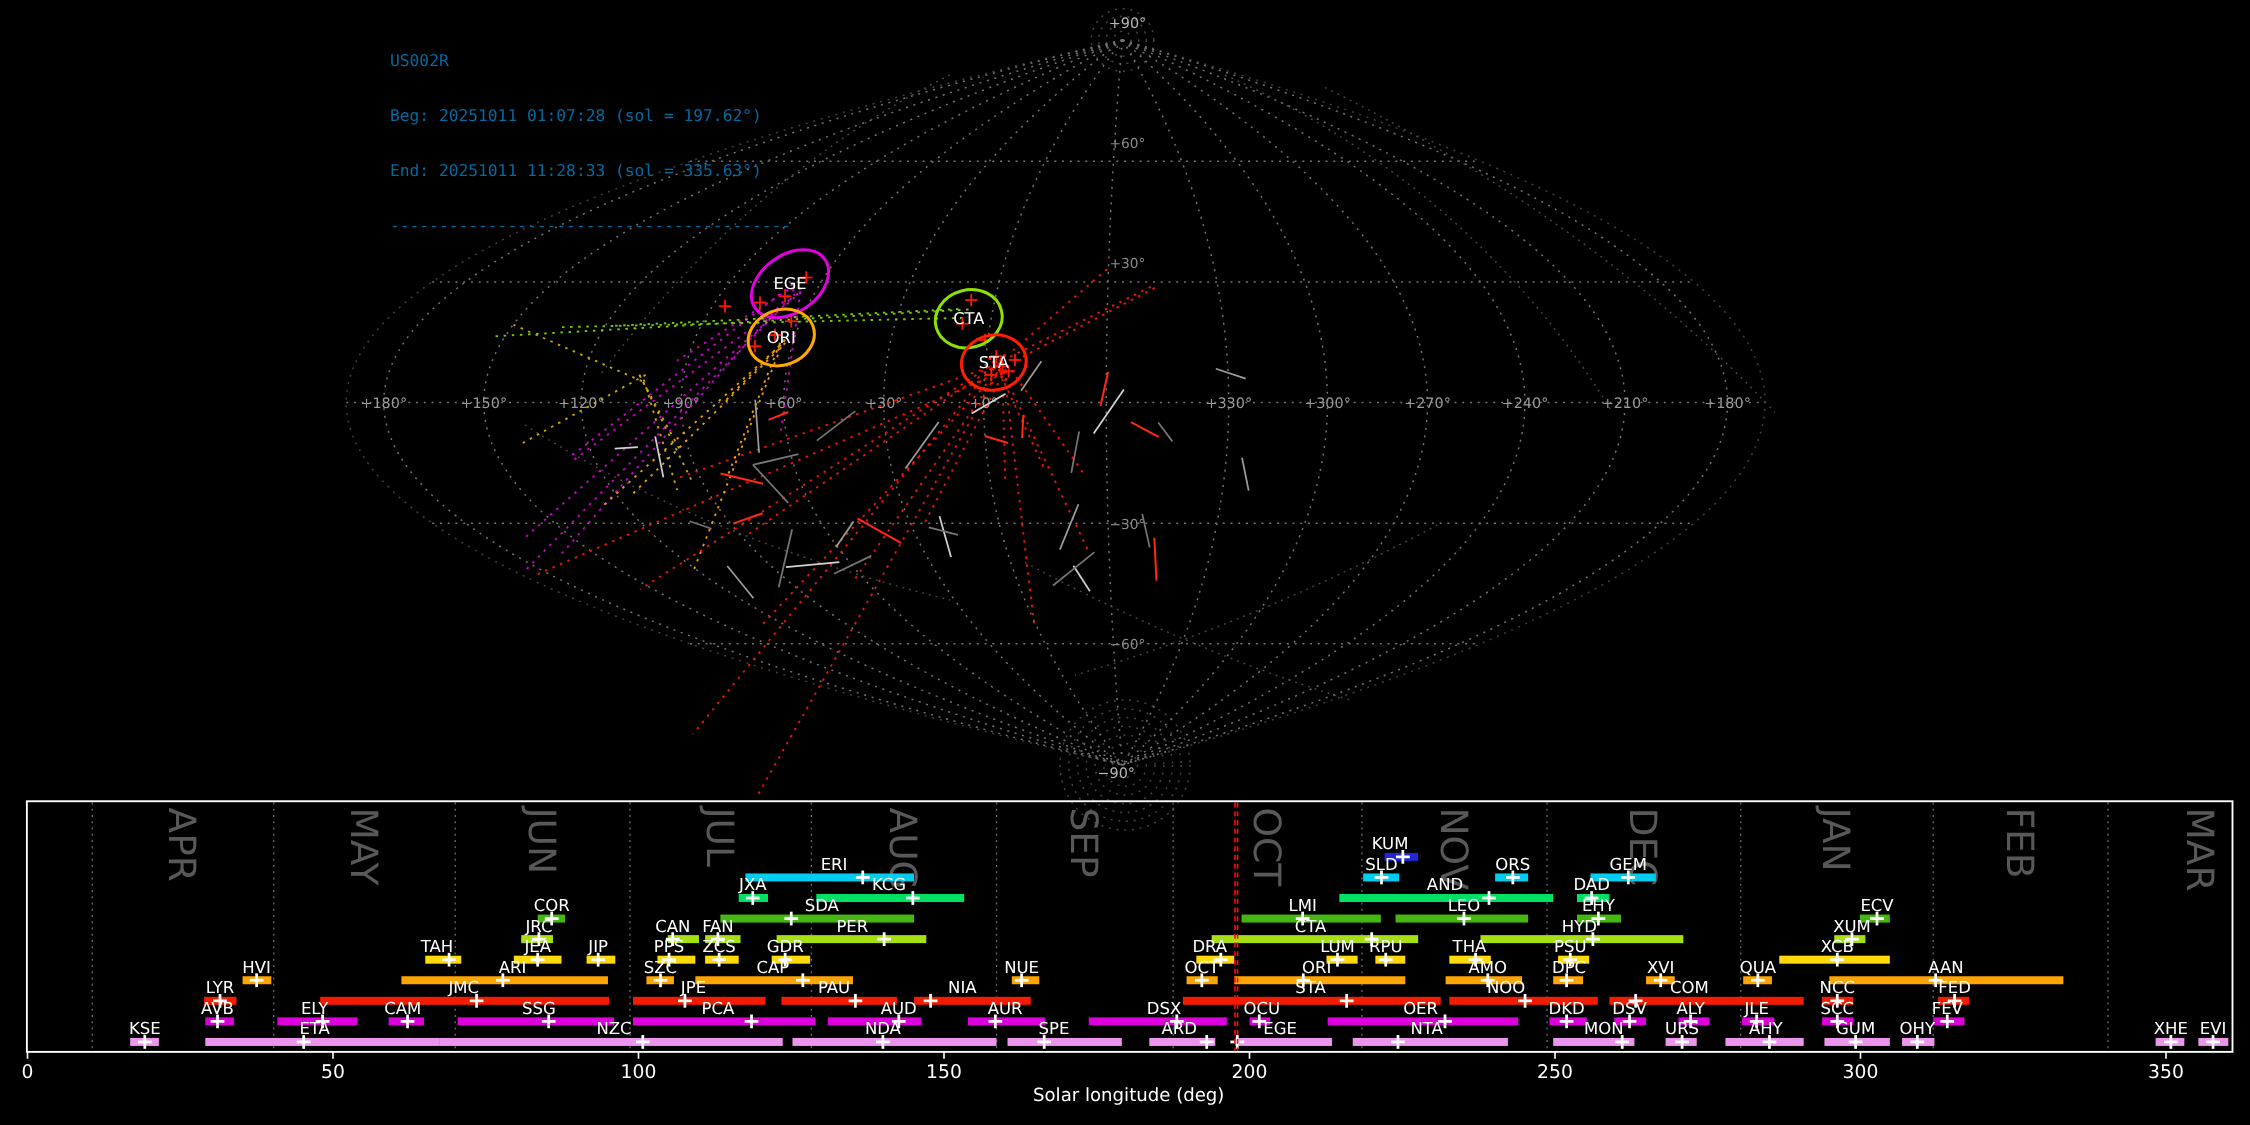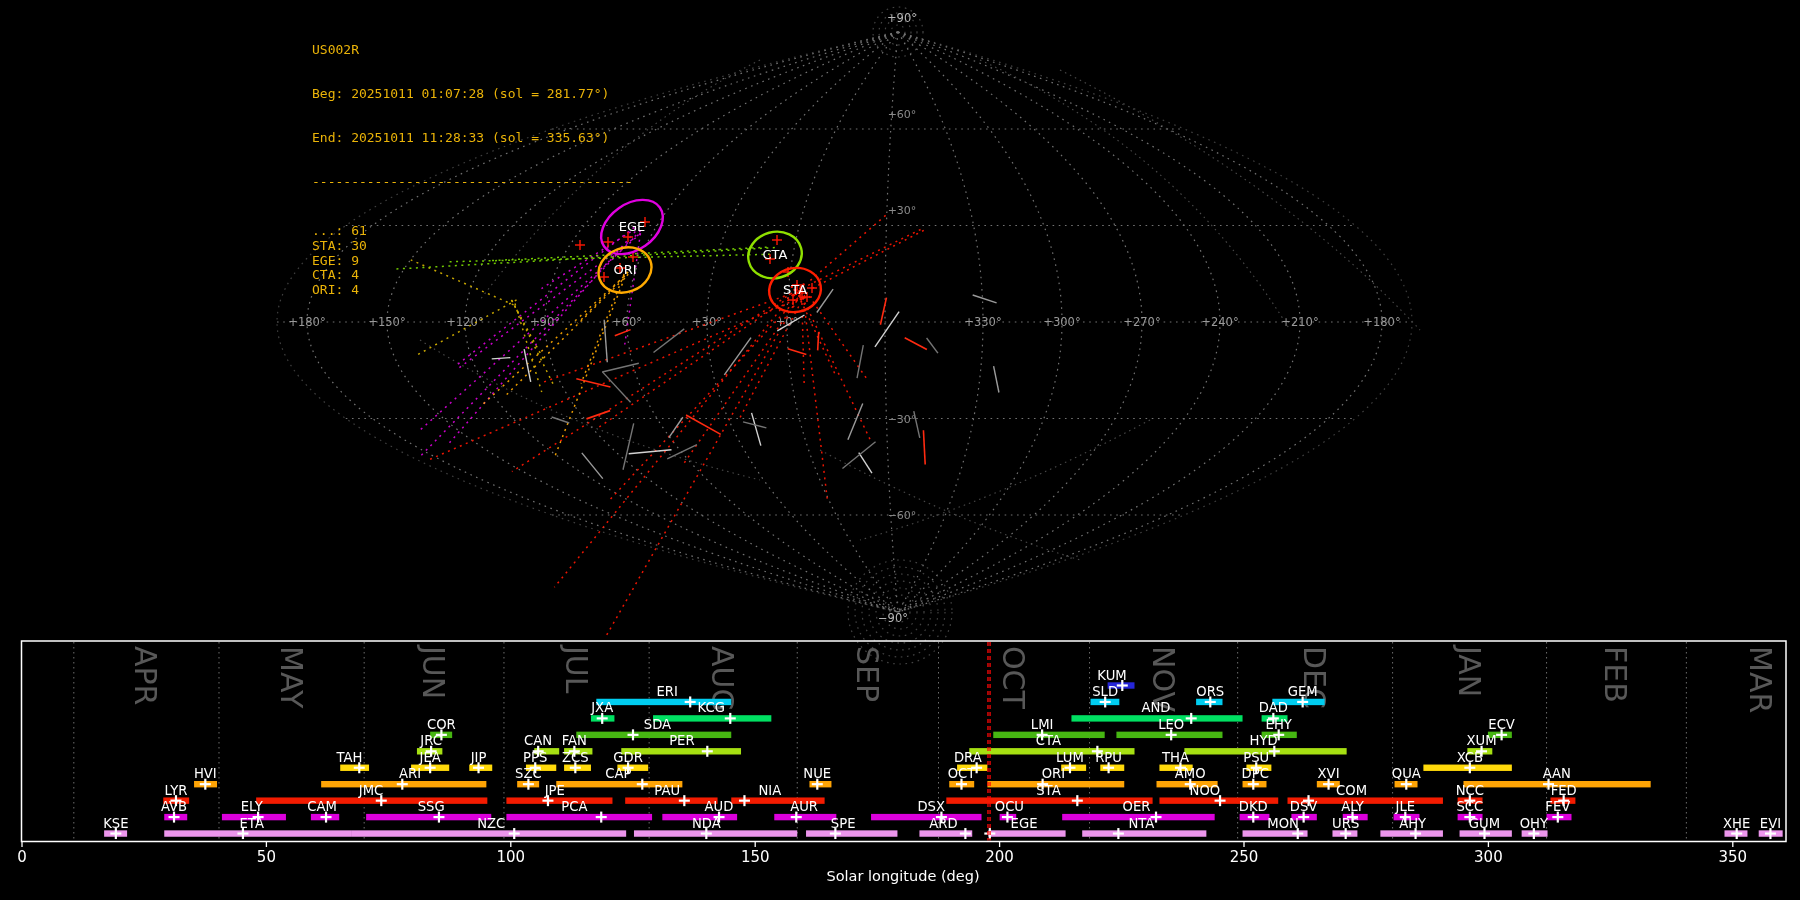--- a/index.html
+++ b/index.html
@@ -1,18 +1,18 @@
 <!DOCTYPE html>
 <html><head>
 <meta charset="utf-8">
 <style>
   html,body{margin:0;padding:0;background:#000;width:1800px;height:900px;overflow:hidden}
   #app{position:relative;width:1800px;height:900px;background:#000}
   svg{position:absolute;left:0;top:0}
-  #hdr{position:absolute;left:312px;top:14px;color:#eab308;
+  #hdr{position:absolute;left:312px;top:14px;color:#0369a1;
        font:13px/14.6px "DejaVu Sans Mono",monospace;white-space:pre}
   #hdr .sep{letter-spacing:0;margin-bottom:6px}
   text{font-family:"DejaVu Sans",sans-serif}
   .axis-title{fill:#fff;font-size:14.5px;text-anchor:middle}
   .pole{fill:#b8b8b8;font-size:11.5px;text-anchor:middle}
 </style>
 </head>
 <body>
 
 <div id="app">
@@ -803,18 +803,17 @@
         <line x1="1732.8" y1="841.5" x2="1732.8" y2="847" stroke="#fff" stroke-width="1.3"></line>
         <text x="1732.8" y="862" fill="#fff" font-size="15" text-anchor="middle">350</text>
       </g>
     <text class="pole" x="902" y="22">+90°</text>
     <text class="pole" x="893" y="622">−90°</text>
     <text class="axis-title" x="903" y="881">Solar longitude (deg)</text>
   </svg>
 
   <div id="hdr">
     <div>US002R</div>
-    <div>Beg: 20251011 01:07:28 (sol = 281.77°)</div>
+    <div>Beg: 20251011 01:07:28 (sol = 197.62°)</div>
     <div>End: 20251011 11:28:33 (sol = 335.63°)</div>
     <div class="sep">-----------------------------------------</div>
-    <div id="counts"><div>...: 61</div><div>STA: 30</div><div>EGE: 9</div><div>CTA: 4</div><div>ORI: 4</div></div>
   </div>
 </div>
 
 </body></html>

